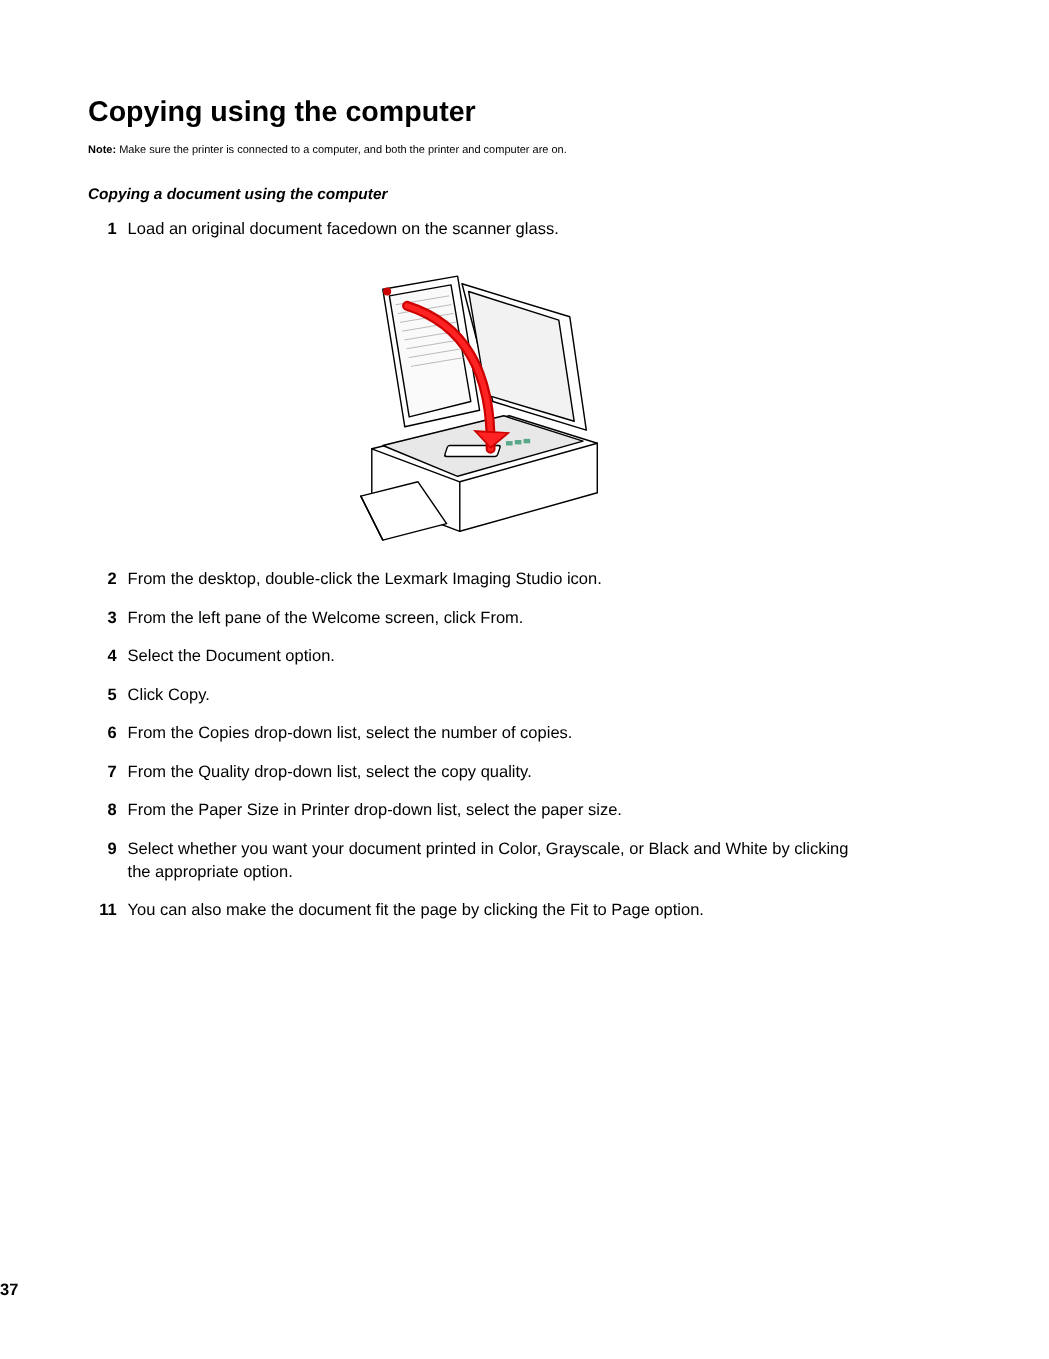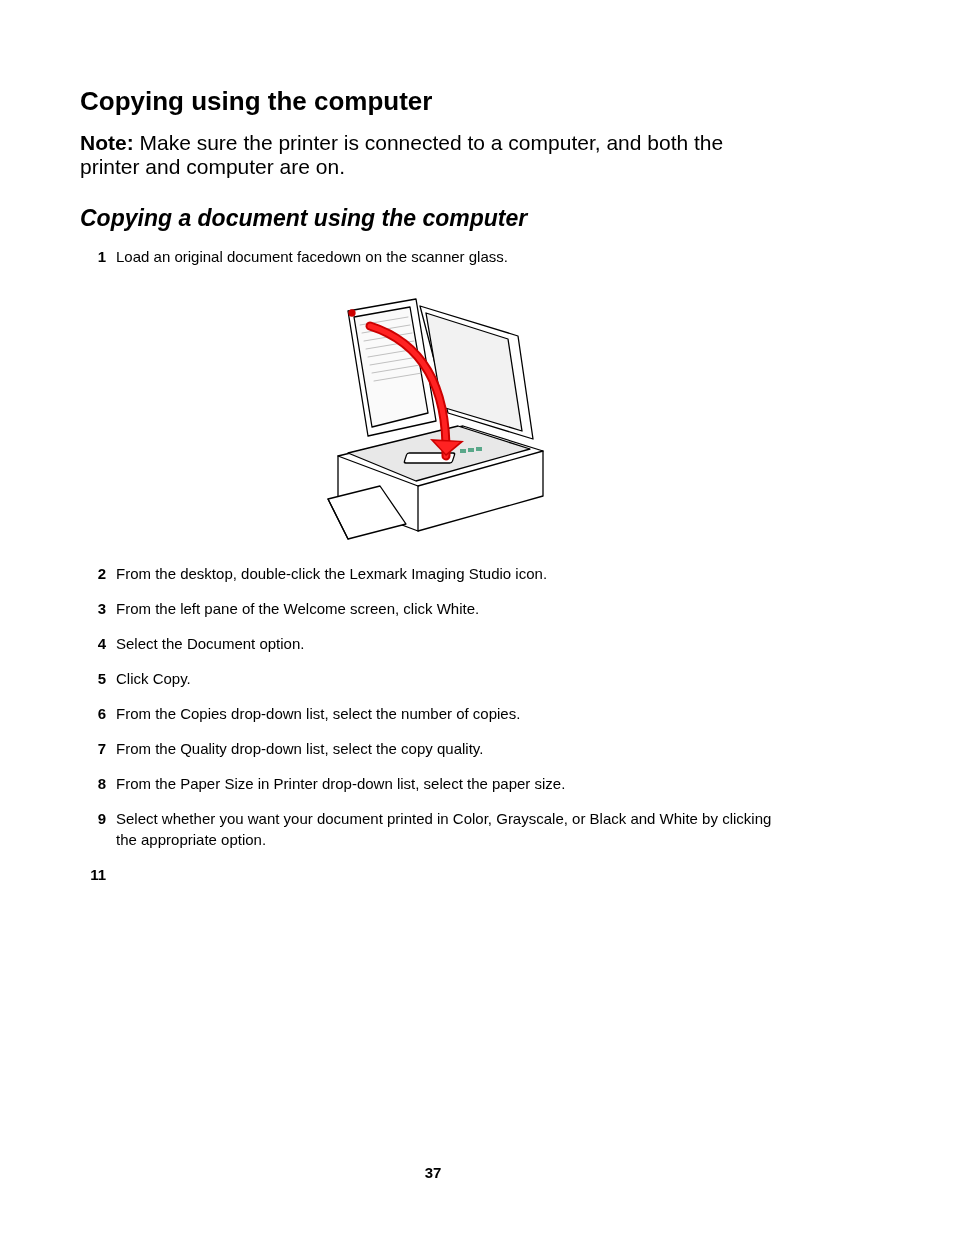--- a/index.html
+++ b/index.html
@@ -15,28 +15,28 @@
     box-sizing: border-box;
     padding: 86px 80px 0 80px;
     position: relative;
   }
   h1 {
     font-size: 26px;
     font-weight: bold;
     margin: 0 0 14px 0;
   }
   .note-line {
-    font-size: 21px;
+    font-size: 10px;
     margin: 0 0 26px 0;
   }
   .note-line .label {
     font-weight: bold;
   }
   h2 {
-    font-size: 23px;
+    font-size: 14px;
     font-weight: bold;
     font-style: italic;
     margin: 0 0 14px 0;
   }
   .step {
     display: flex;
     align-items: flex-start;
     margin-bottom: 14px;
     font-size: 15px;
     line-height: 1.4;
@@ -63,21 +63,21 @@
     margin: 6px 0 18px 0;
   }
   .figure {
     display: inline-block;
   }
   .page-number {
     position: absolute;
     bottom: 54px;
     left: 0;
     right: 0;
-    text-align: center;
+    text-align: left;
     font-weight: bold;
     font-size: 15px;
   }
 </style>
 </head>
 <body>
 
 <div class="page">
 
   <h1>Copying using the computer</h1>
@@ -148,21 +148,21 @@
   <div class="step">
     <div class="num">2</div>
     <div class="body">
       <p><span>From the desktop, double-click the </span><span class="bold">Lexmark Imaging Studio</span><span> icon.</span></p>
     </div>
   </div>
 
   <div class="step">
     <div class="num">3</div>
     <div class="body">
-      <p><span>From the left pane of the Welcome screen, click </span><span class="bold">White</span><span>.</span></p>
+      <p><span>From the left pane of the Welcome screen, click </span><span class="bold">From</span><span>.</span></p>
     </div>
   </div>
 
   <div class="step">
     <div class="num">4</div>
     <div class="body">
       <p>Select the Document option.</p>
     </div>
   </div>
 
@@ -198,19 +198,20 @@
     <div class="num">9</div>
     <div class="body">
       <p>Select whether you want your document printed in Color, Grayscale, or Black and White by clicking the appropriate option.</p>
     </div>
   </div>
 
 
   <div class="step">
     <div class="num">11</div>
     <div class="body">
+      <p>You can also make the document fit the page by clicking the Fit to Page option.</p>
     </div>
   </div>
 
 
   <div class="page-number">37</div>
 
 </div>
 
 </body></html>

